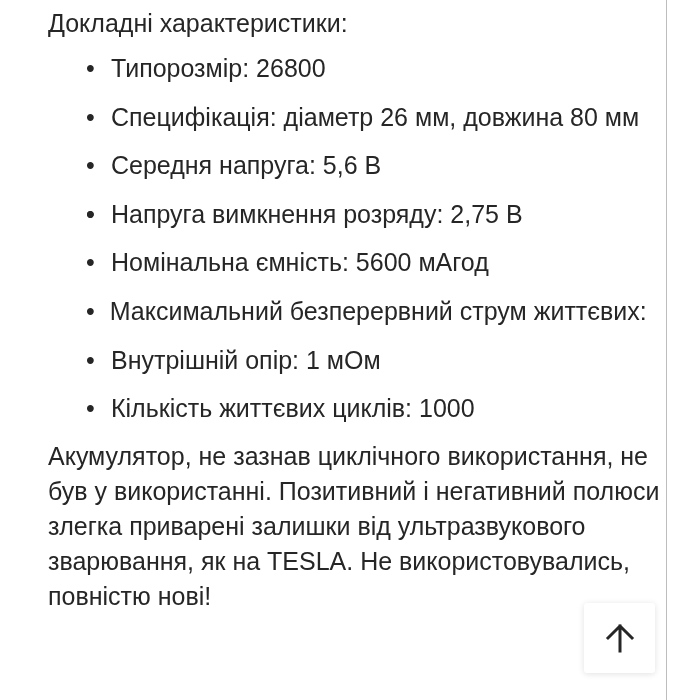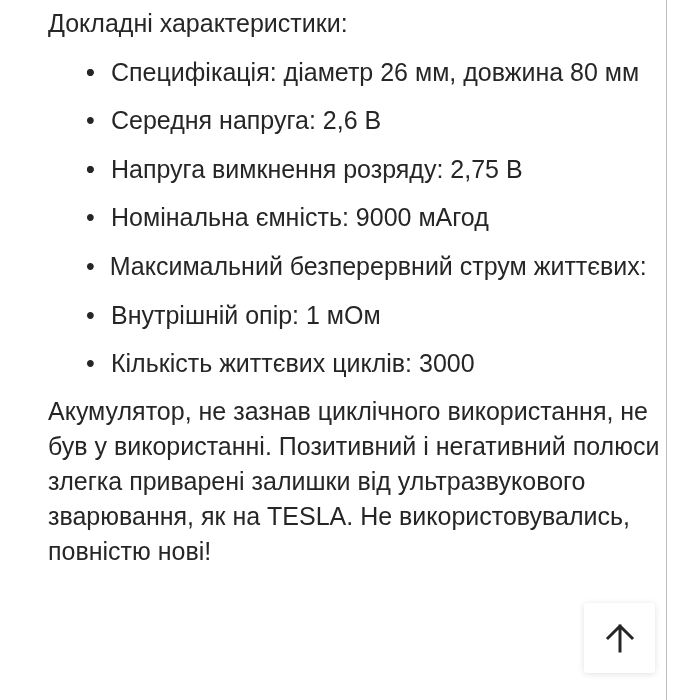--- a/index.html
+++ b/index.html
@@ -80,53 +80,54 @@
 <body>
 
 <div class="right-border"></div>
 
 <div class="content">
   <div class="heading">Докладні характеристики:</div>
 
   <ul class="specs">
     <li style="margin-top:12px;">
       <span class="bullet">•</span>
+      <span style="padding-left:25px;">Типорозмір: 26800</span>
     </li>
     <li>
       <span class="bullet">•</span>
       <span style="padding-left:25px;text-align:right;">Специфікація: діаметр 26 мм, довжина 80 мм</span>
     </li>
     <li>
       <span class="bullet">•</span>
-      <span style="padding-left:25px;">Середня напруга: 2,6 В</span>
+      <span style="padding-left:25px;">Середня напруга: 5,6 В</span>
     </li>
     <li>
       <span class="bullet">•</span>
     </li>
     <li>
       <span class="bullet">•</span>
       <span style="padding-left:25px;text-align:right;">Напруга вимкнення розряду: 2,75 В</span>
     </li>
     <li>
       <span class="bullet">•</span>
-      <span style="padding-left:25px;">Номінальна ємність: 9000 мАгод</span>
+      <span style="padding-left:25px;">Номінальна ємність: 5600 мАгод</span>
     </li>
     <li class="wrap">
       <div style="padding-left:38px;">
         <span>•</span>
         <span style="padding-left:8px;">Максимальний безперервний струм життєвих:</span>
       </div>
     </li>
     <li>
       <span class="bullet">•</span>
       <span style="padding-left:25px;">Внутрішній опір: 1 мОм</span>
     </li>
     <li>
       <span class="bullet">•</span>
-      <span style="padding-left:25px;">Кількість життєвих циклів: 3000</span>
+      <span style="padding-left:25px;">Кількість життєвих циклів: 1000</span>
     </li>
   </ul>
 
   <div class="para">Акумулятор, не зазнав циклічного використання, не був у використанні. Позитивний і негативний полюси злегка приварені залишки від ультразвукового зварювання, як на TESLA. Не використовувались, повністю нові!</div>
 </div>
 
 <div class="scroll-top">
   <svg width="34" height="34" viewBox="0 0 34 34">
     <path d="M17 30 V5 M5 17 L17 5 L29 17" fill="none" stroke="#262626" stroke-width="3" stroke-linecap="square" stroke-linejoin="miter"></path>
   </svg>

